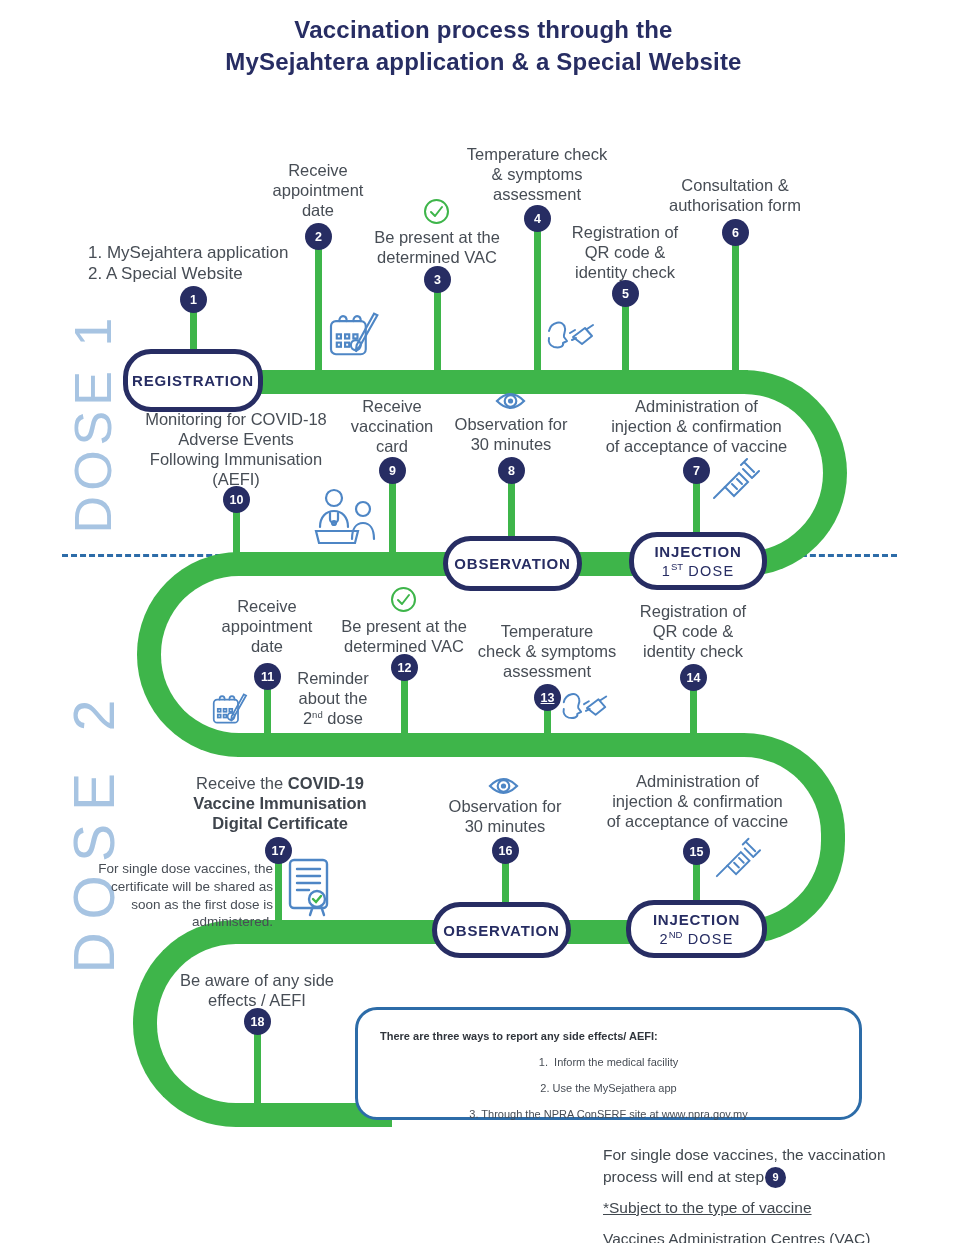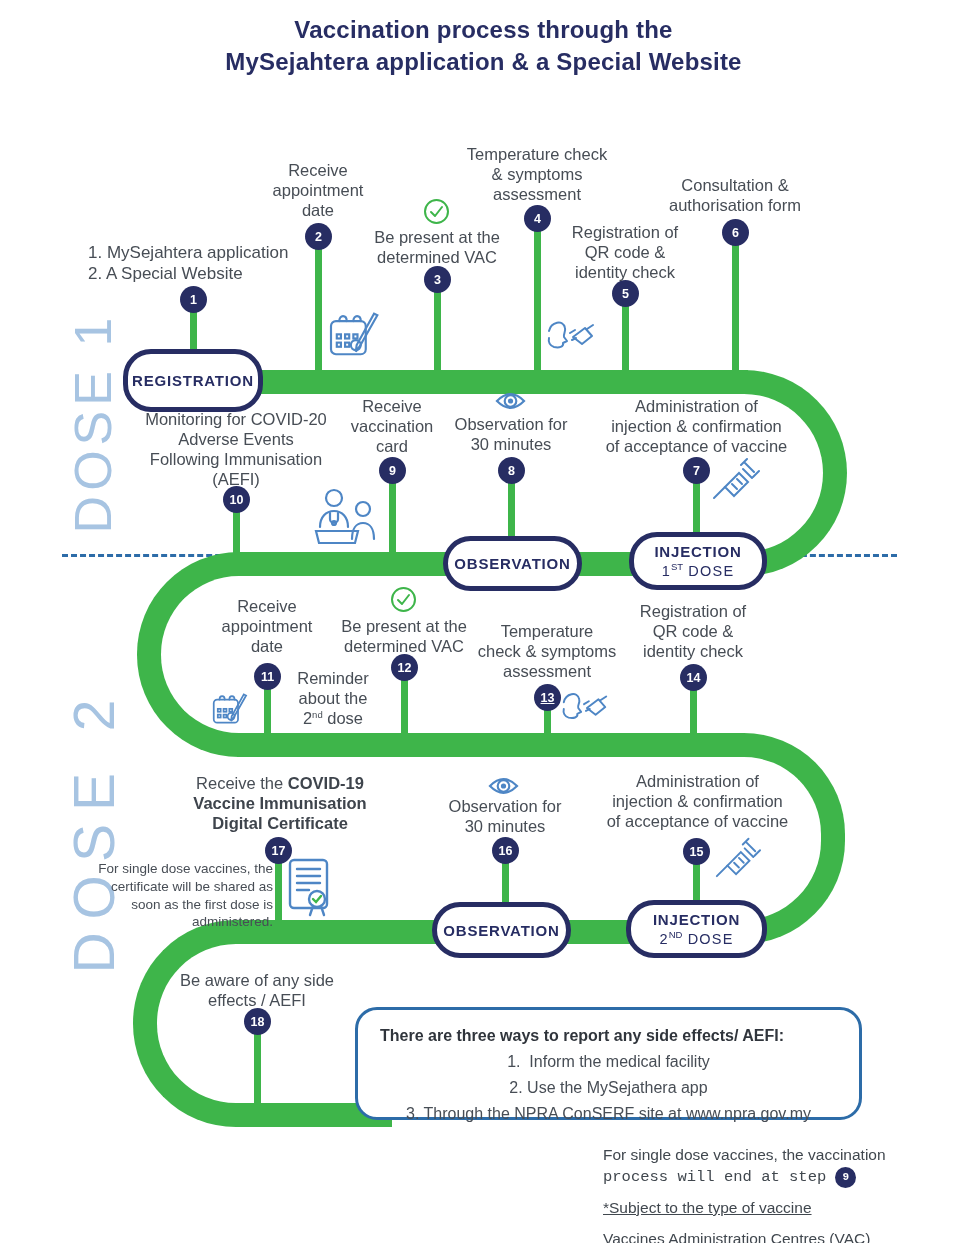--- a/index.html
+++ b/index.html
@@ -114,27 +114,27 @@
   #ic-syr1{left:710px;top:452px;}
   #ic-cal2{left:212px;top:693px;}
   #ic-chk2{left:390px;top:586px;}
   #ic-thm2{left:558px;top:687px;}
   #ic-eye2{left:488px;top:775px;}
   #ic-syr2{left:712px;top:832px;}
   #ic-cert{left:287px;top:857px;}
   
   .report{position:absolute;left:355px;top:1007px;width:507px;height:113px;background:#fff;
           border:3px solid var(--dash);border-radius:22px;z-index:5;box-sizing:border-box;
-          padding:13px 22px;color:var(--text);font-size:16px;line-height:26px;}
+          padding:13px 22px;color:var(--text);font-size:11px;line-height:26px;}
   .report .rtitle{font-weight:bold;color:#30353c;}
   .report .ritem{white-space:pre;text-align:center;}
   
   .footer{position:absolute;left:603px;top:1144px;width:350px;z-index:6;color:#40474e;
           font-size:15.5px;line-height:22px;}
-  .footer .row{display:flex;align-items:center;gap:9px;font-family:Liberation Mono, monospace;}
+  .footer .row{display:flex;align-items:center;gap:1px;}
   .fbadge{display:inline-flex;width:21px;height:21px;border-radius:50%;background:var(--navy);
           color:#fff;font-weight:bold;font-size:11px;align-items:center;justify-content:center;}
   .fnote{margin-top:9px;text-decoration:underline;}
 </style>
 </head>
 <body>
 
 <div class="page">
 
   <div class="title">
@@ -211,21 +211,21 @@
   <div class="lbl" id="L6">Consultation &amp;
 authorisation form</div>
   <div class="lbl" id="L7">Administration of
 injection &amp; confirmation
 of acceptance of vaccine</div>
   <div class="lbl" id="L8">Observation for
 30 minutes</div>
   <div class="lbl" id="L9">Receive
 vaccination
 card</div>
-  <div class="lbl" id="L10">Monitoring for COVID-20
+  <div class="lbl" id="L10">Monitoring for COVID-18
 Adverse Events
 Following Immunisation
 (AEFI)</div>
   <div class="lbl" id="L11">Receive
 appointment
 date</div>
   <div class="lbl" id="L11r"><span>Reminder
 about the
 </span><span>2</span><span class="sup">nd</span><span> dose</span></div>
   <div class="lbl" id="L12">Be present at the

